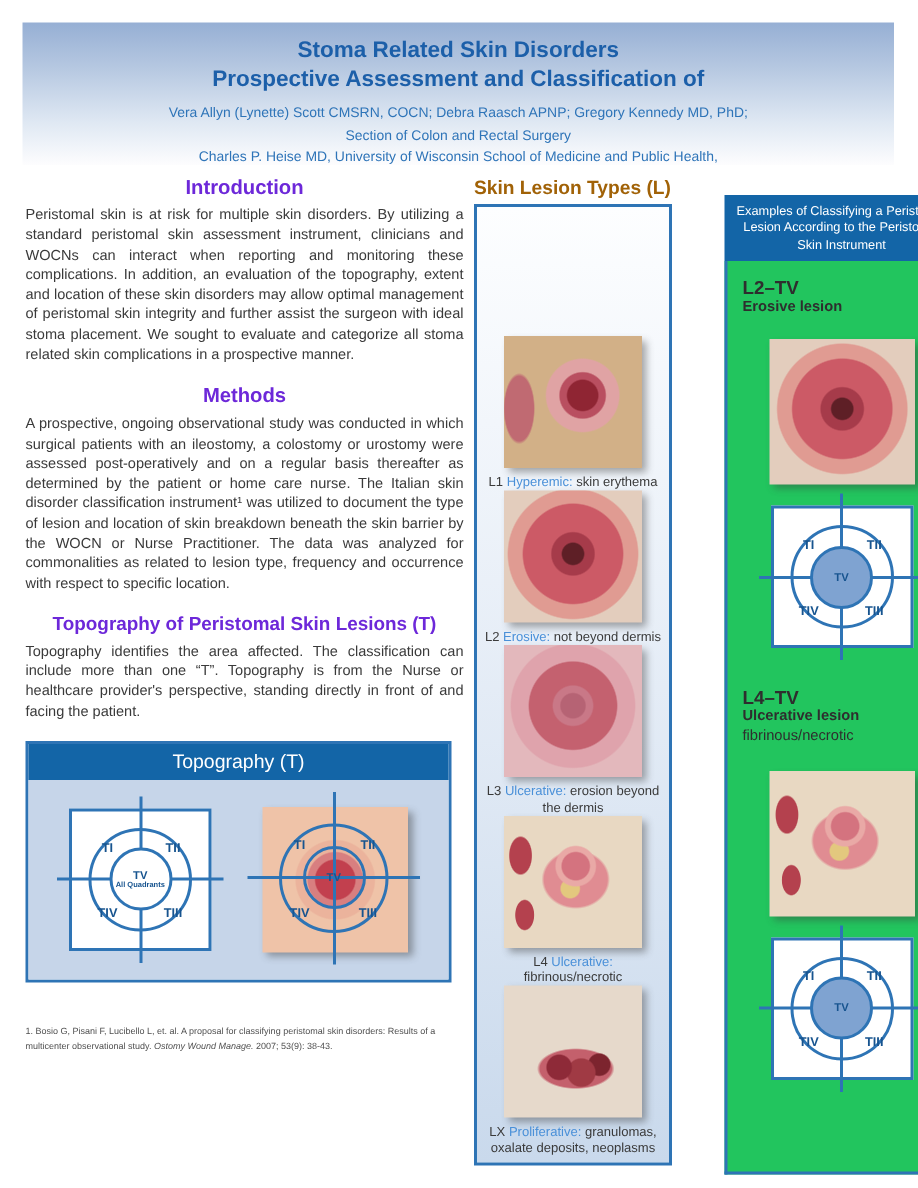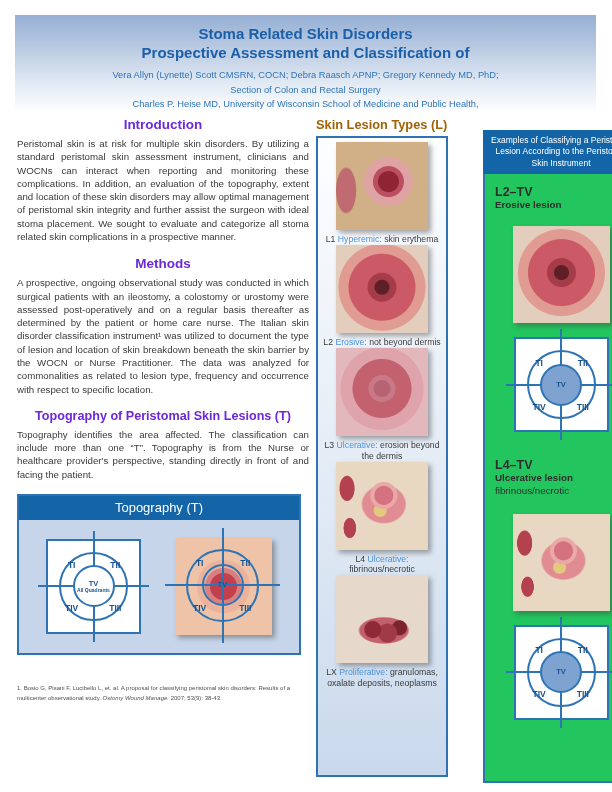--- a/index.html
+++ b/index.html
@@ -88,21 +88,21 @@
     background:
       radial-gradient(circle at 50% 50%, #c2404e 0 13px, #d87f80 14px 18px, #ebb39c 19px 26px, rgba(0,0,0,0) 27px),
       #efc3a8; }
 
   
   .col-mid { position:absolute; left:316px; top:117px; width:132px; }
   .mid-head { text-align:left; color:#a16207; font-weight:bold; font-size:12.8px; margin:0 0 4px 0; }
   .mid-box {
     border:2px solid #2e74b5; box-sizing:border-box; height:641px;
     background:linear-gradient(180deg,#fdfeff 0%,#e7eef7 45%,#c9d9ec 100%);
-    display:flex; flex-direction:column; justify-content:flex-start; align-items:center;
+    display:flex; flex-direction:column; justify-content:flex-end; align-items:center;
     padding:4px 4px;
   }
   .lesion-item { display:flex; flex-direction:column; align-items:center; }
   .caption { margin-top:4px; font-size:8.7px; line-height:1.25; text-align:center; color:#3a3a3a; }
   .caption .code { color:#3a3a3a; }
   .caption .ltype { color:#4a90d8; }
 
   
   .col-right { position:absolute; left:455px; top:130px; width:156px;padding-left:28px; }
   .ex-head {

